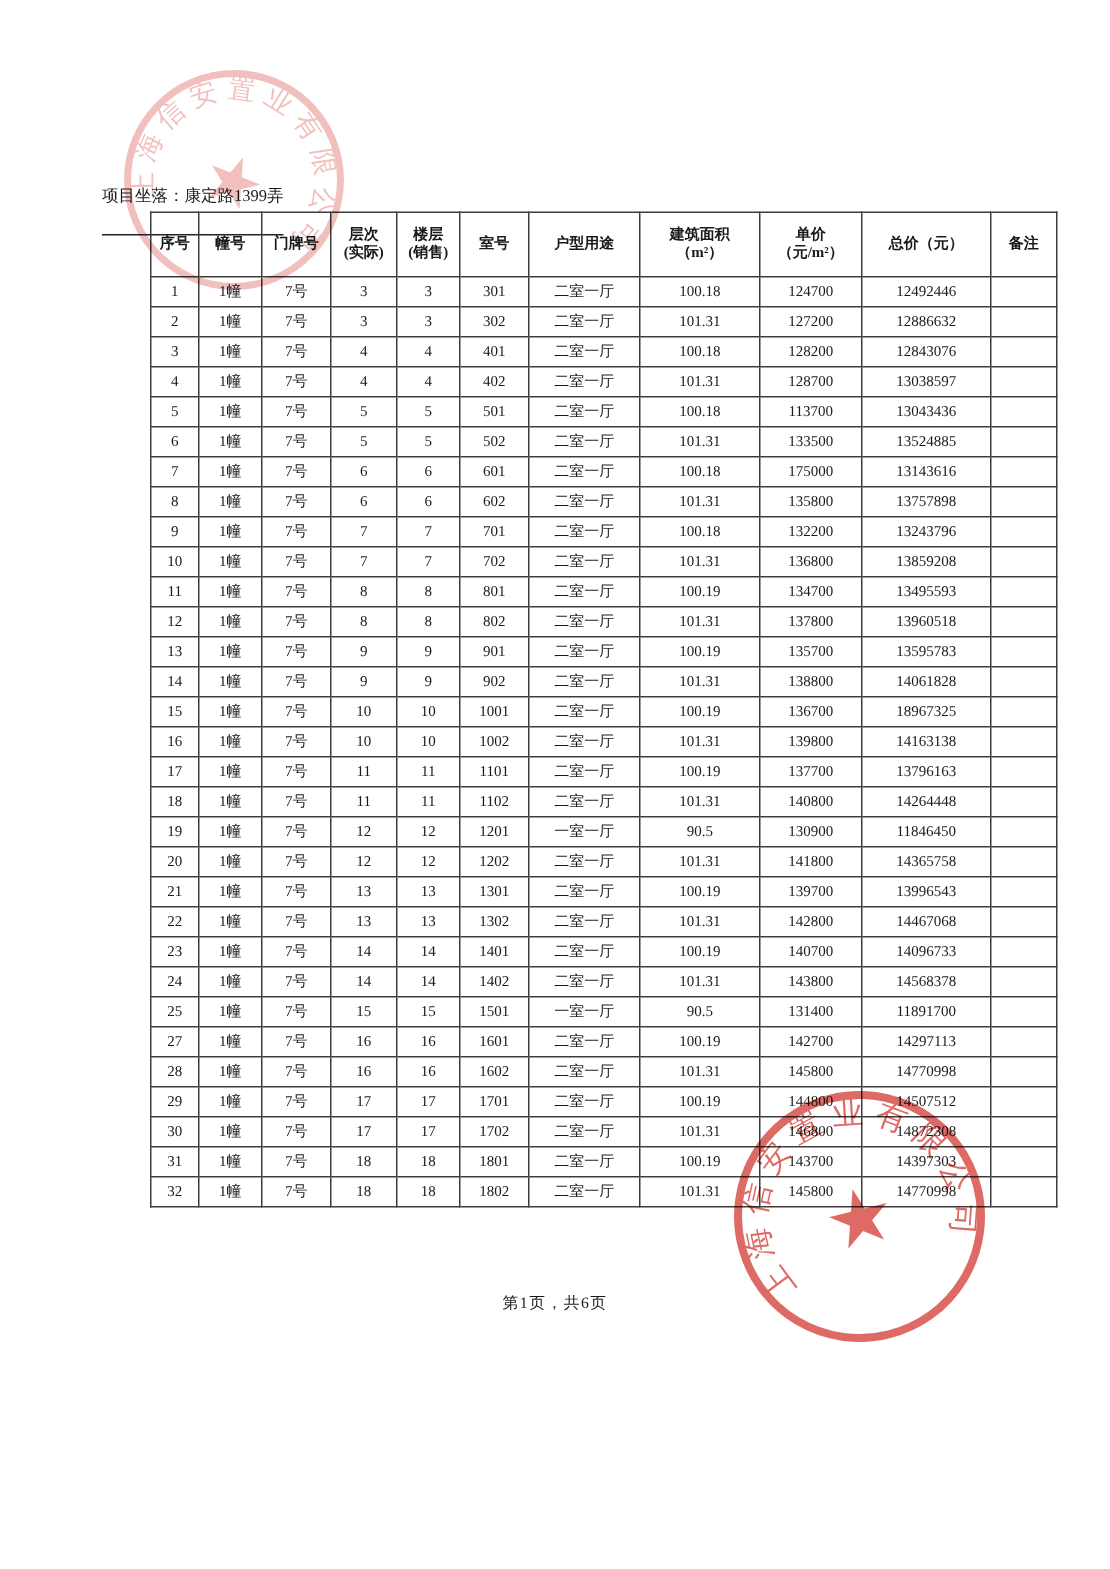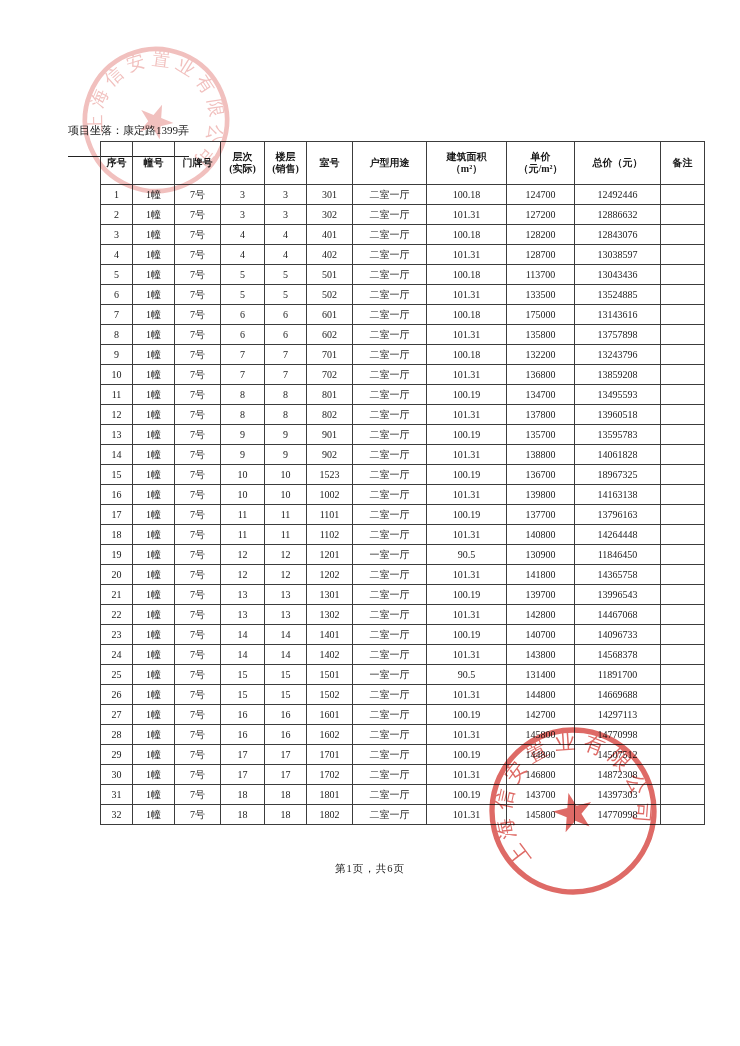--- a/index.html
+++ b/index.html
@@ -284,21 +284,21 @@
             <td>138800</td>
             <td>14061828</td>
             <td></td>
           </tr>
           <tr>
             <td>15</td>
             <td>1幢</td>
             <td>7号</td>
             <td>10</td>
             <td>10</td>
-            <td>1523</td>
+            <td>1001</td>
             <td>二室一厅</td>
             <td>100.19</td>
             <td>136700</td>
             <td>18967325</td>
             <td></td>
           </tr>
           <tr>
             <td>16</td>
             <td>1幢</td>
             <td>7号</td>
@@ -419,33 +419,20 @@
             <td>25</td>
             <td>1幢</td>
             <td>7号</td>
             <td>15</td>
             <td>15</td>
             <td>1501</td>
             <td>一室一厅</td>
             <td>90.5</td>
             <td>131400</td>
             <td>11891700</td>
-            <td></td>
-          </tr>
-          <tr>
-            <td>26</td>
-            <td>1幢</td>
-            <td>7号</td>
-            <td>15</td>
-            <td>15</td>
-            <td>1502</td>
-            <td>二室一厅</td>
-            <td>101.31</td>
-            <td>144800</td>
-            <td>14669688</td>
             <td></td>
           </tr>
           <tr>
             <td>27</td>
             <td>1幢</td>
             <td>7号</td>
             <td>16</td>
             <td>16</td>
             <td>1601</td>
             <td>二室一厅</td>

